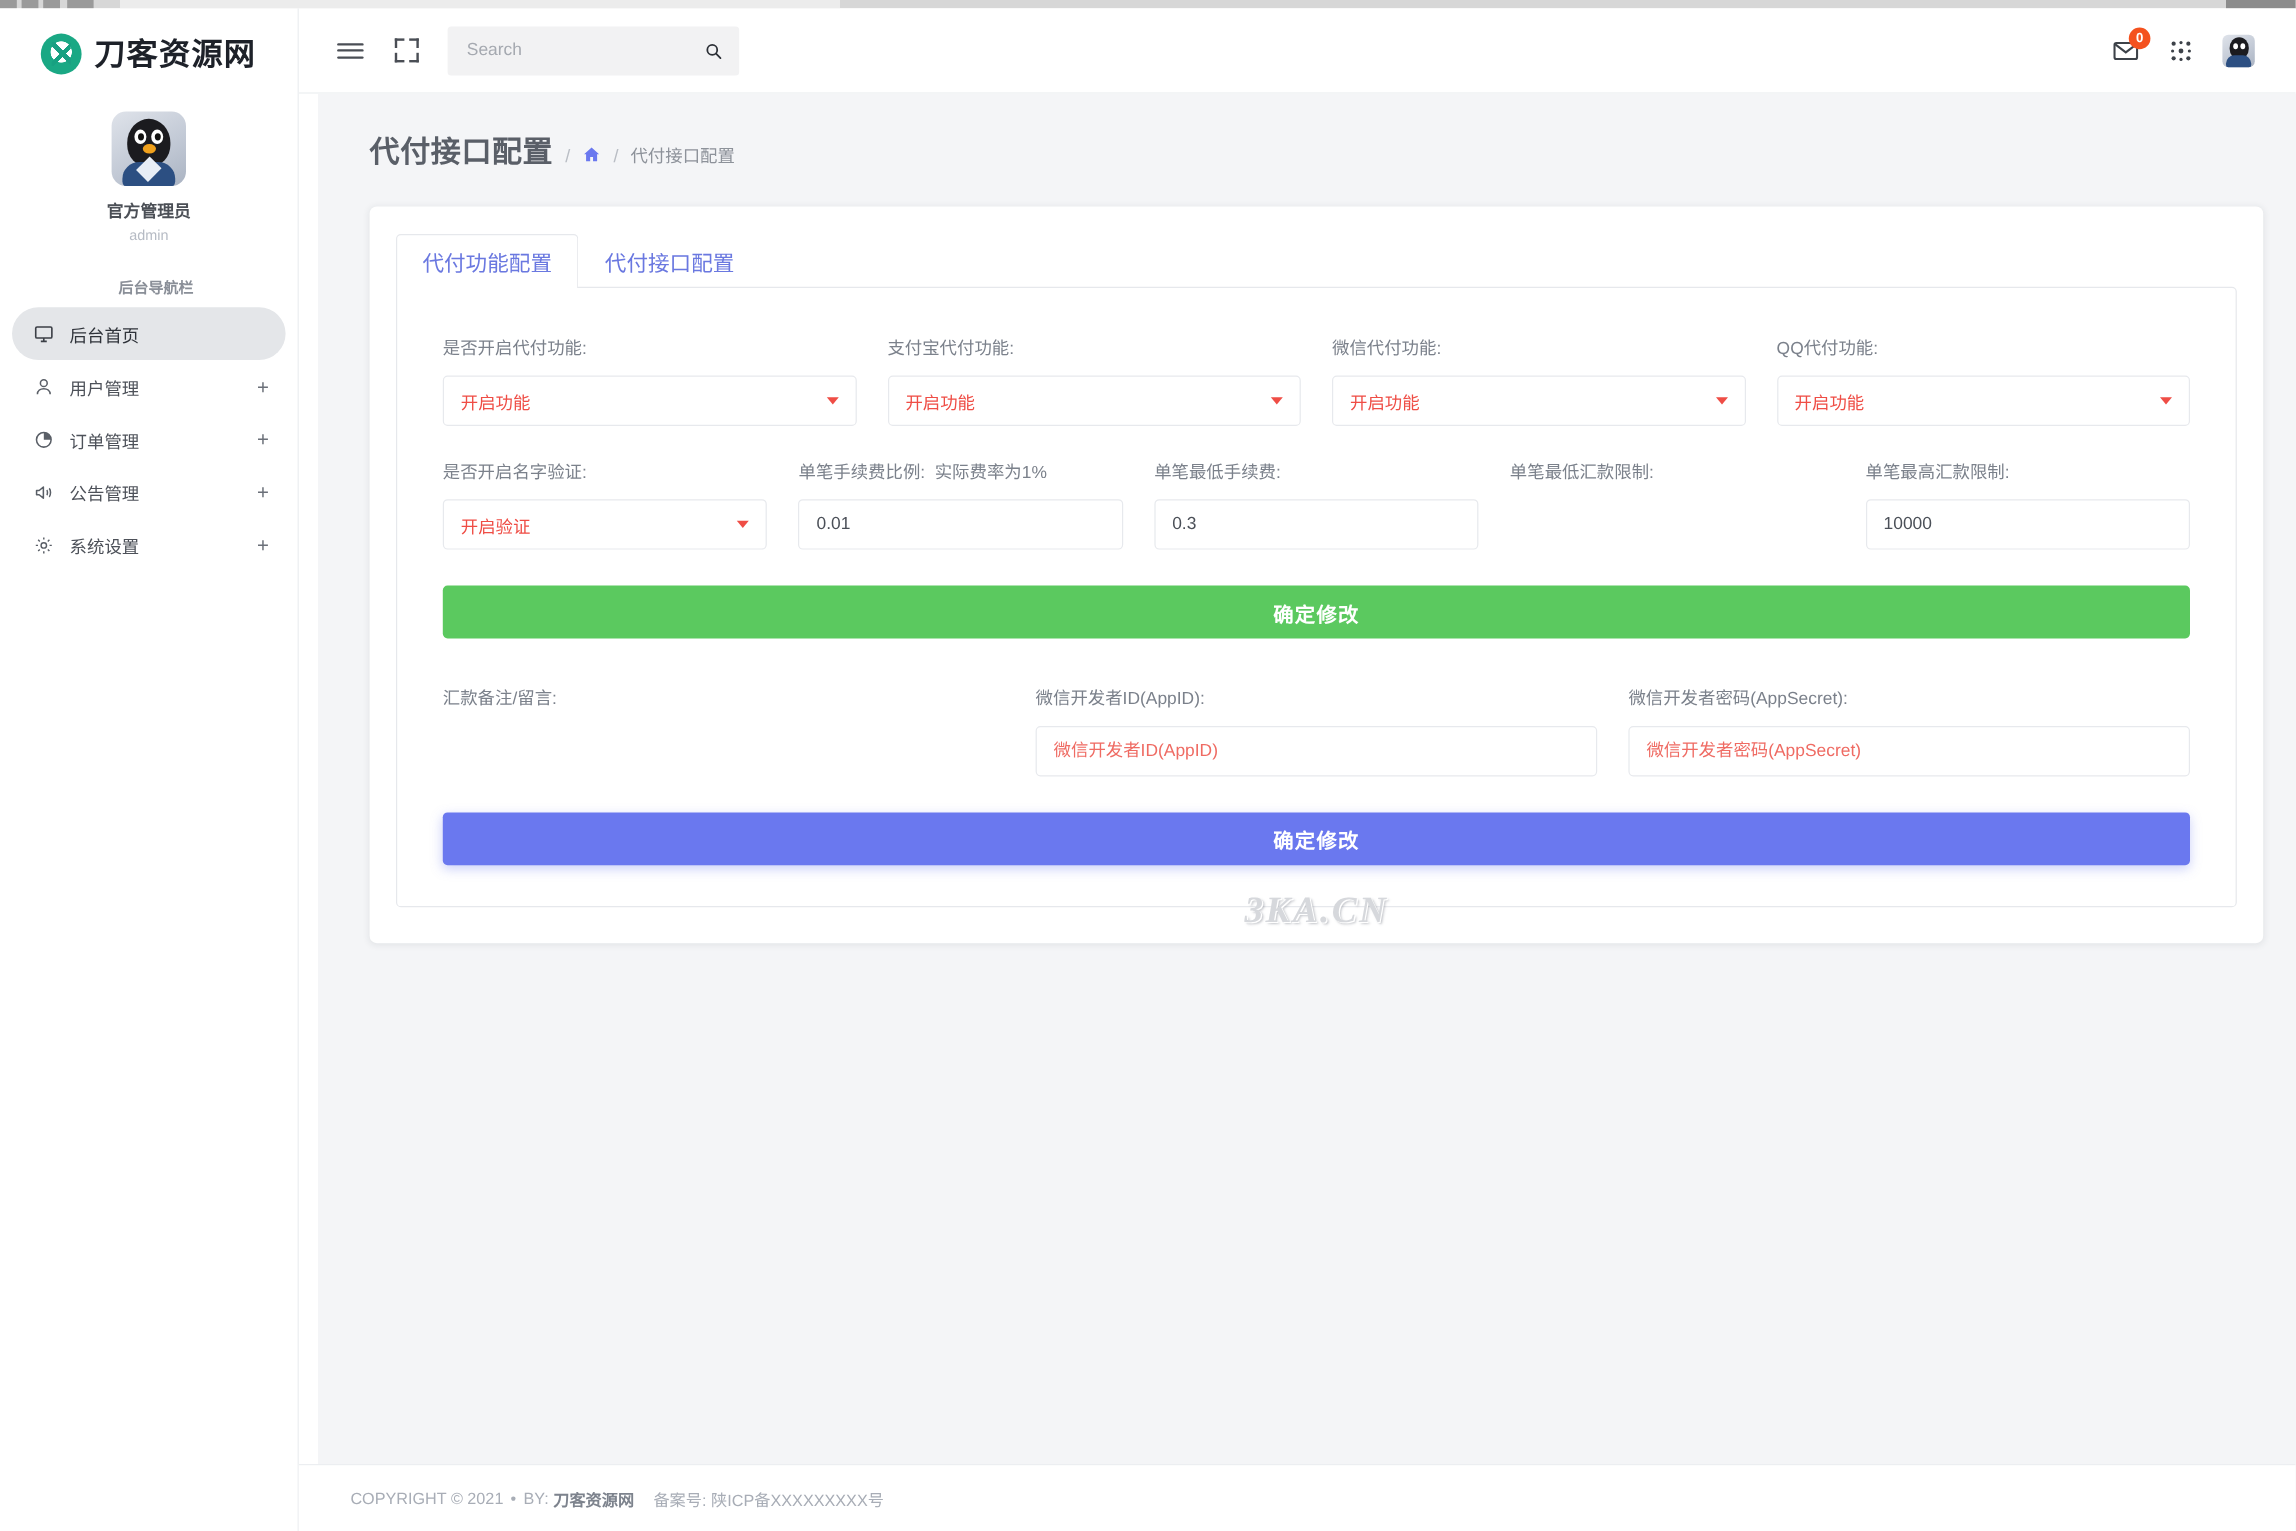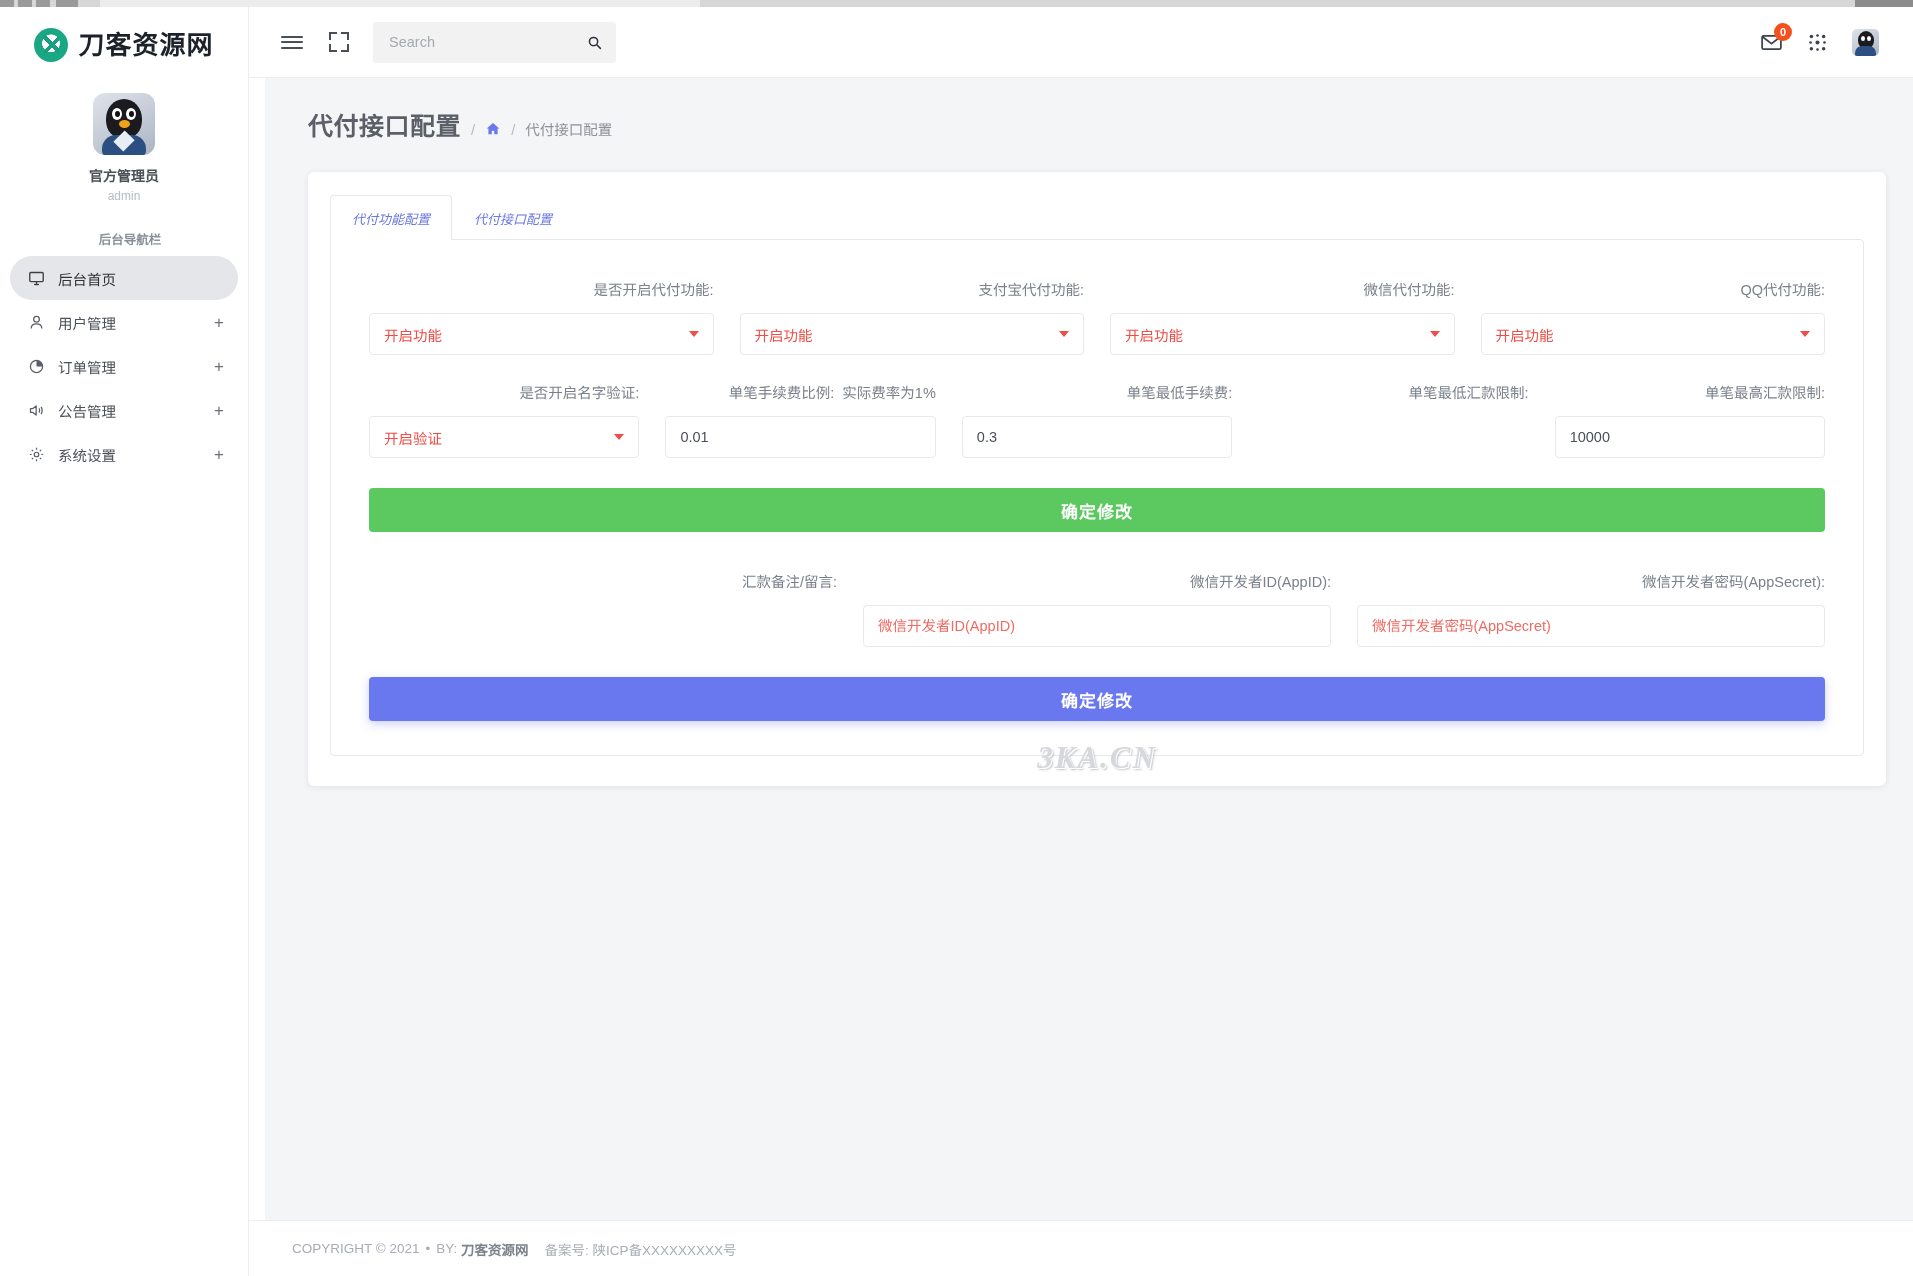--- a/index.html
+++ b/index.html
@@ -189,41 +189,41 @@
     box-shadow: 0 1px 6px rgba(30,40,60,.09);
     padding: 22px 22px 30px 22px;
     position: relative;
   }
 
   
   .tabs { display: flex; align-items: flex-end; height: 45px; }
   .tab {
     height: 45px; padding: 0 21px;
     display: flex; align-items: center;
-    font-size: 13px; color: #6a78e0; cursor: pointer;
+    font-size: 18px; color: #6a78e0; cursor: pointer;
     border: 1px solid transparent; border-bottom: 0;
     border-radius: 4px 4px 0 0;
-    position: relative; top: 1px; font-style: italic;
+    position: relative; top: 1px;
   }
   .tab.active {
     background: #fff; color: #6a78e0;
     border-color: #e6e8ec;
   }
   .tab-panel {
     border: 1px solid #e6e8ec;
     border-radius: 0 4px 4px 4px;
     padding: 38px 38px 34px 38px;
     background: #fff;
   }
 
   .form-row { display: flex; gap: 26px; margin-bottom: 26px; }
   .form-col { flex: 1; min-width: 0; }
   .field-label {
     font-size: 14.5px; color: #7b818b;
-    margin-bottom: 14px; white-space: nowrap; text-align: right;
+    margin-bottom: 14px; white-space: nowrap;
   }
   .field-label .sub { color: #7b818b; margin-left: 8px; }
 
   .sel, .inp {
     width: 100%; height: 42px;
     border: 1px solid #e7e9ed; border-radius: 4px;
     background: #fff;
     font-size: 14.5px;
     padding: 0 14px;
     display: flex; align-items: center;

